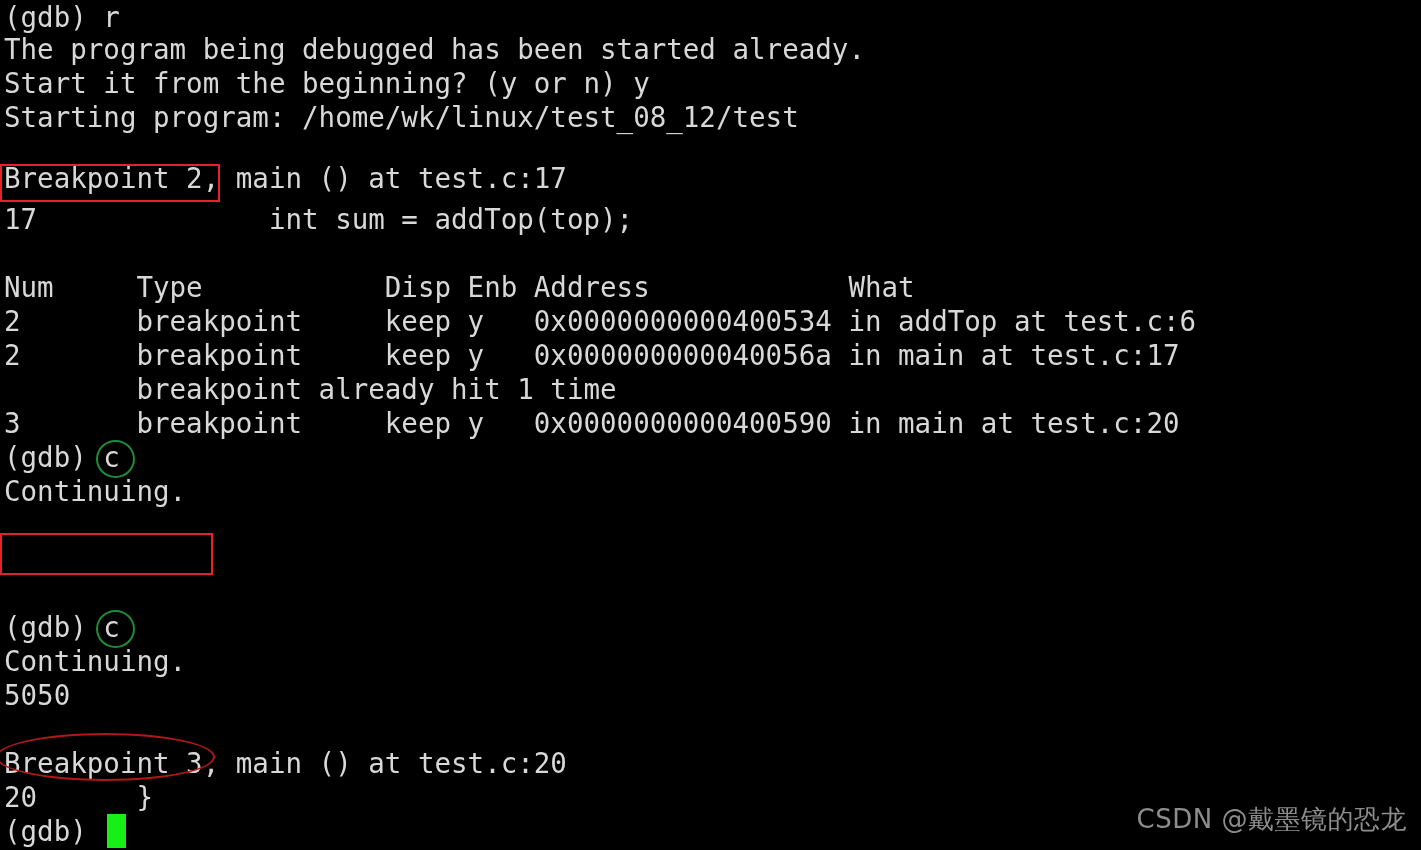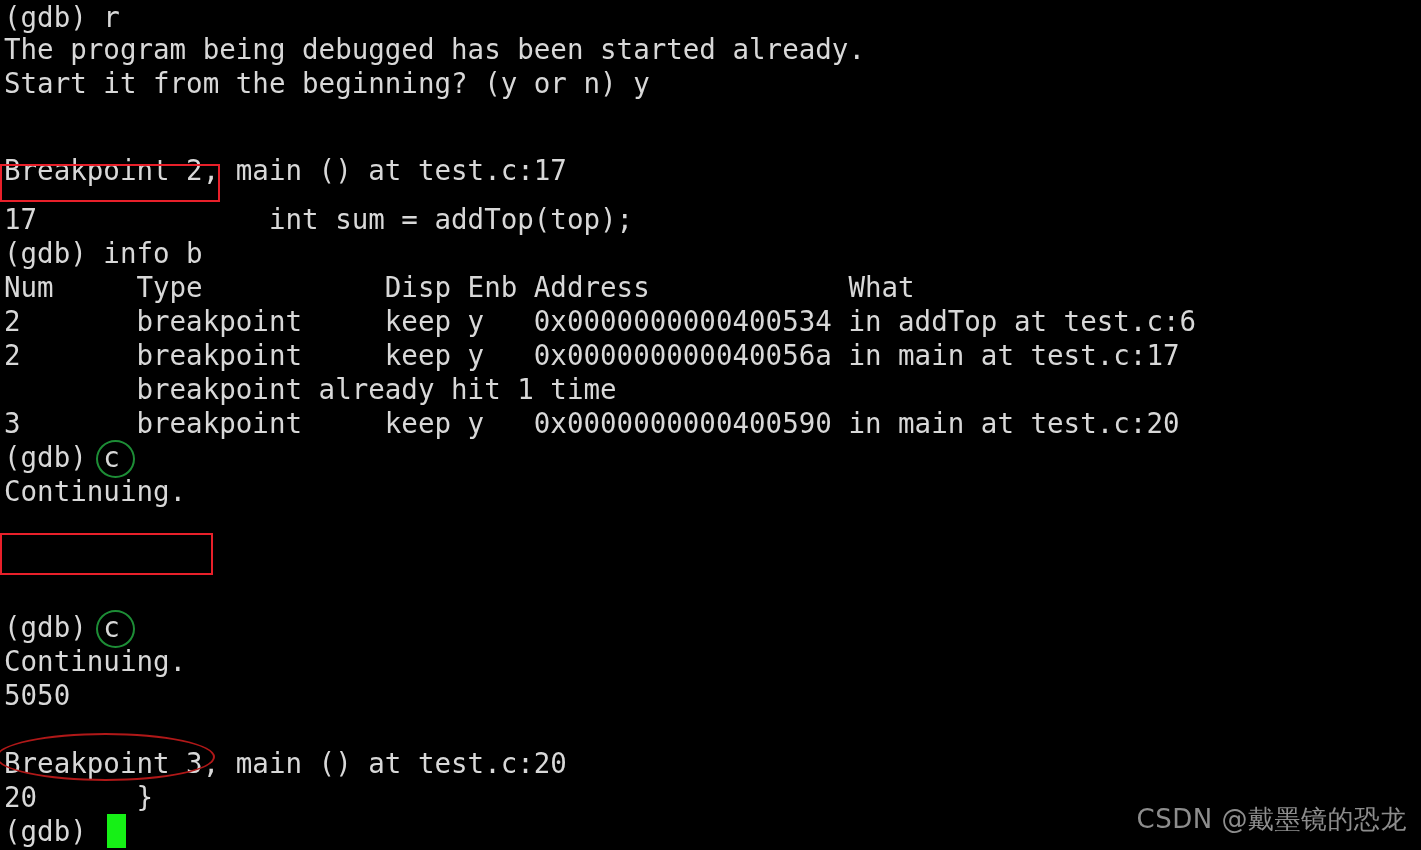--- a/index.html
+++ b/index.html
@@ -72,24 +72,24 @@
 </style>
 </head>
 <body>
 
 <div id="screen">
 
   <div id="terminal">
     <div class="line" style="top:0px">(gdb) r</div>
     <div class="line" style="top:66px">Start it from the beginning? (y or n) y</div>
     <div class="line" style="top:32px">The program being debugged has been started already.</div>
+    <div class="line" style="top:100px">Starting program: /home/wk/linux/test_08_12/test</div>
     <div class="line" style="top:134px"></div>
-    <div class="line" style="top:153px">Breakpoint 2, main () at test.c:17</div>
+    <div class="line" style="top:161px">Breakpoint 2, main () at test.c:17</div>
     <div class="line" style="top:202px">17              int sum = addTop(top);</div>
-    <div class="line" style="top:236px">(gdb) info b</div>
     <div class="line" style="top:270px">Num     Type           Disp Enb Address            What</div>
     <div class="line" style="top:304px">2       breakpoint     keep y   0x0000000000400534 in addTop at test.c:6</div>
     <div class="line" style="top:338px">2       breakpoint     keep y   0x000000000040056a in main at test.c:17</div>
     <div class="line" style="top:372px">        breakpoint already hit 1 time</div>
     <div class="line" style="top:406px">3       breakpoint     keep y   0x0000000000400590 in main at test.c:20</div>
     <div class="line" style="top:440px">(gdb) c</div>
     <div class="line" style="top:474px">Continuing.</div>
     <div class="line" style="top:508px"></div>
     <div class="line" style="top:610px">(gdb) c</div>
     <div class="line" style="top:644px">Continuing.</div>

